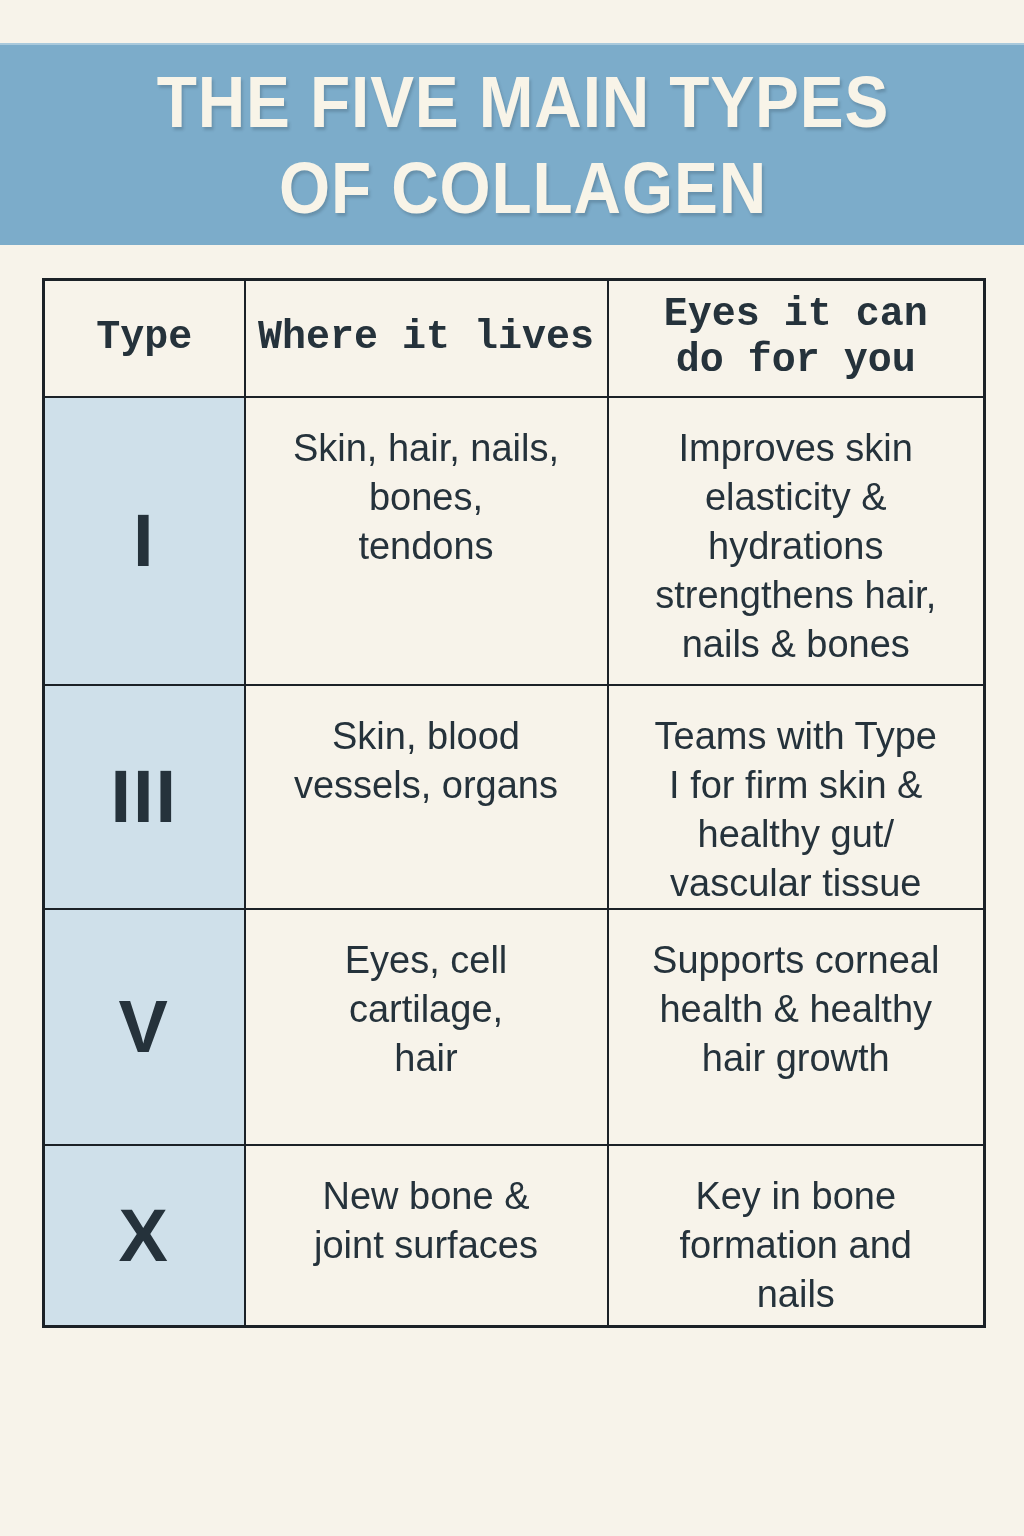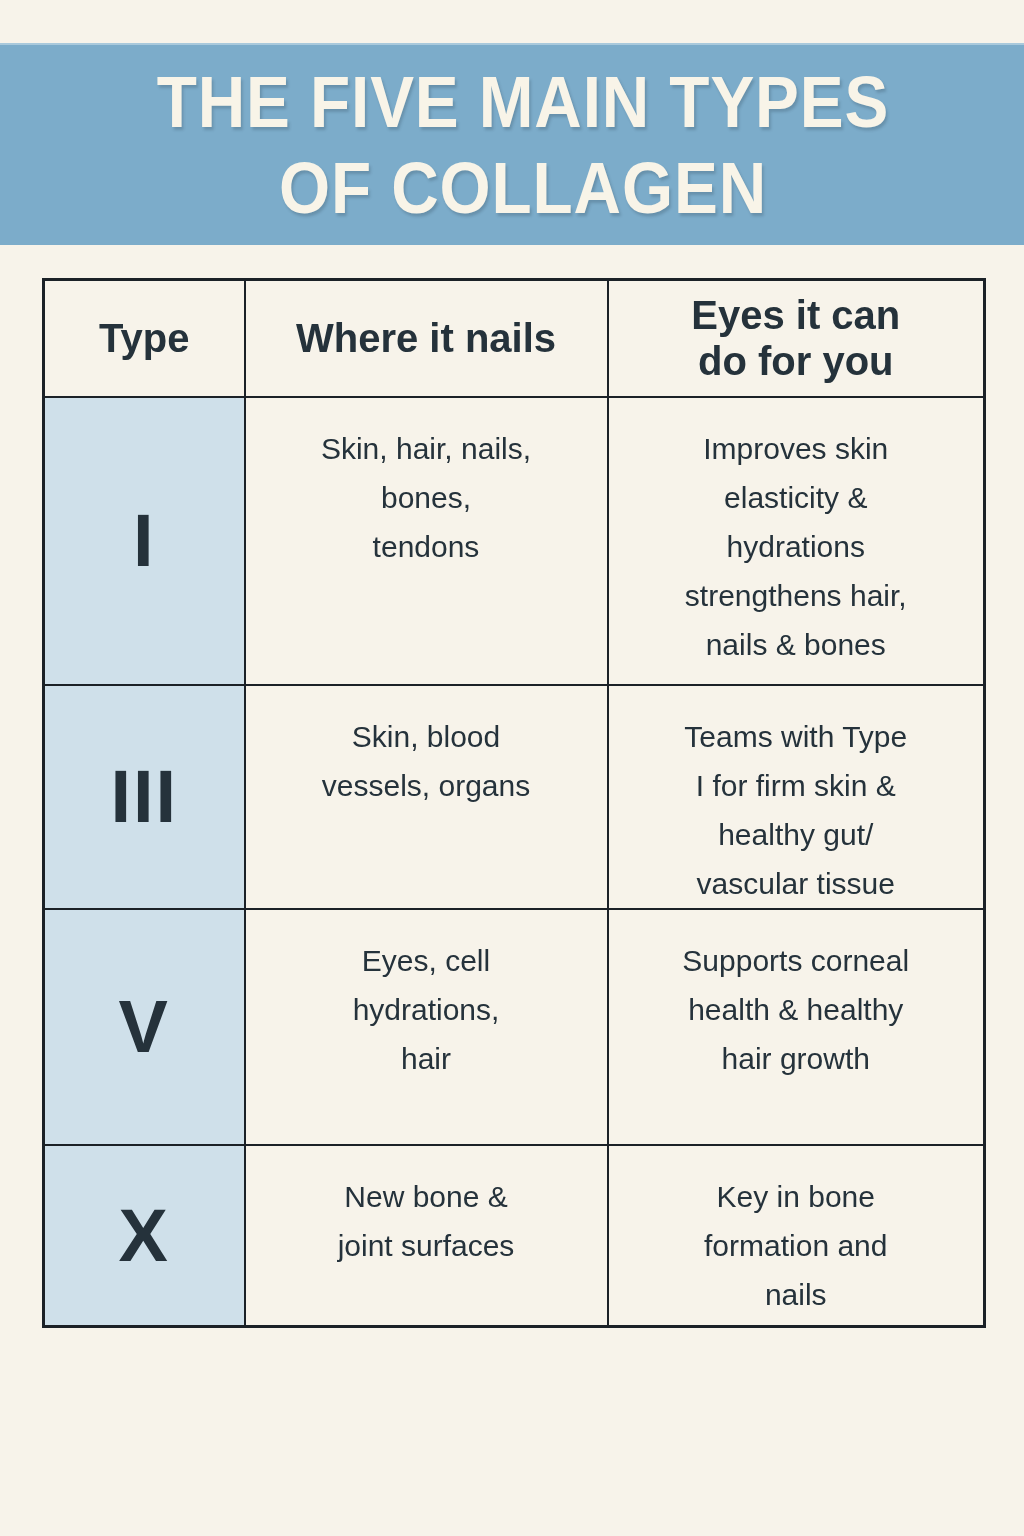--- a/index.html
+++ b/index.html
@@ -46,21 +46,21 @@
   }
   col.col-type  { width: 201px; }
   col.col-where { width: 363px; }
   col.col-what  { width: 377px; }
 
   th, td {
     border: 2px solid #1b2127;
     text-align: center;
     white-space: pre-line;
   }
-  thead tr { height: 117px; }
+  thead tr { height: 117px; font-family: Liberation Mono, monospace; }
   th {
     font-size: 40px;
     line-height: 46px;
     font-weight: bold;
     vertical-align: middle;
     color: #25323b;
     background: #f7f3ea;
   }
   tbody tr:nth-child(1) { height: 288px; }
   tbody tr:nth-child(2) { height: 190px; }
@@ -70,21 +70,21 @@
 
   td.type-cell {
     background: #cfe0ea;
     font-size: 74px;
     font-weight: bold;
     letter-spacing: 2px;
     vertical-align: middle;
     color: #25323b;
   }
   td.text-cell {
-    font-size: 30px;
+    font-size: 38px;
     line-height: 49px;
     vertical-align: top;
     padding: 26px 8px 0 8px;
     color: #25323b;
   }
 </style>
 </head>
 <body>
 
 <div class="page">
@@ -98,21 +98,21 @@
 
   <table class="collagen-table">
     <colgroup>
       <col class="col-type">
       <col class="col-where">
       <col class="col-what">
     </colgroup>
     <thead>
       <tr>
         <th>Type</th>
-        <th>Where it nails</th>
+        <th>Where it lives</th>
         <th>Eyes it can
 do for you</th>
       </tr>
     </thead>
     <tbody>
       <tr>
         <td class="type-cell">I</td>
         <td class="text-cell">Skin, hair, nails,
 bones,
 tendons</td>
@@ -127,21 +127,21 @@
         <td class="text-cell">Skin, blood
 vessels, organs</td>
         <td class="text-cell">Teams with Type
 I for firm skin &amp;
 healthy gut/
 vascular tissue</td>
       </tr>
       <tr>
         <td class="type-cell">V</td>
         <td class="text-cell">Eyes, cell
-hydrations,
+cartilage,
 hair</td>
         <td class="text-cell">Supports corneal
 health &amp; healthy
 hair growth</td>
       </tr>
       <tr>
         <td class="type-cell">X</td>
         <td class="text-cell">New bone &amp;
 joint surfaces</td>
         <td class="text-cell">Key in bone

